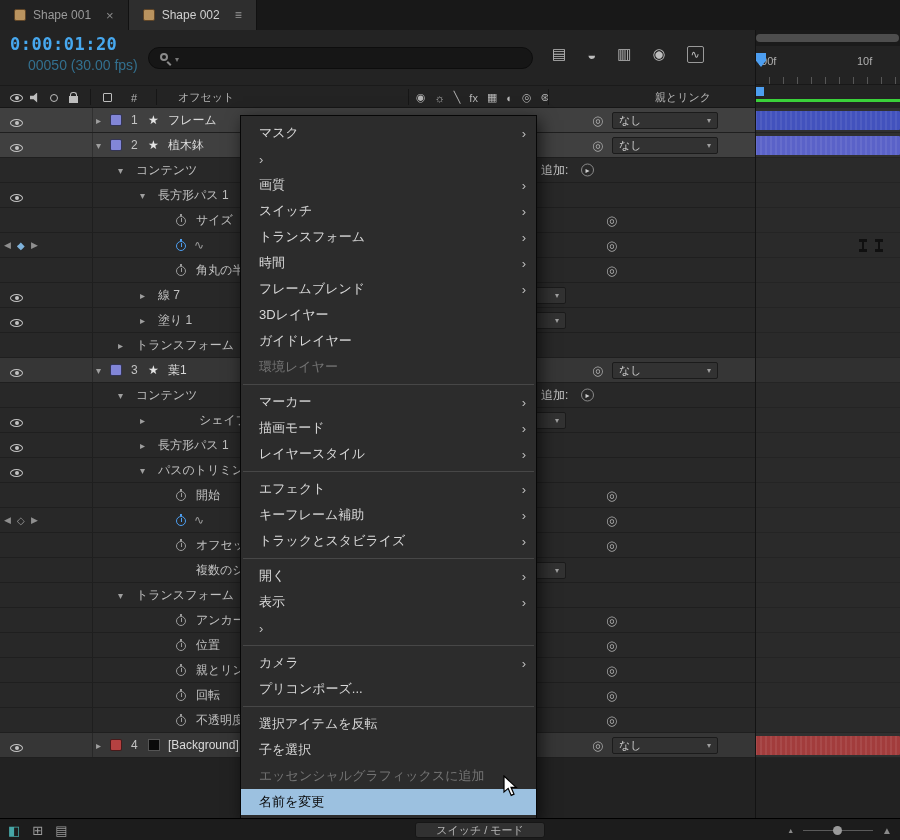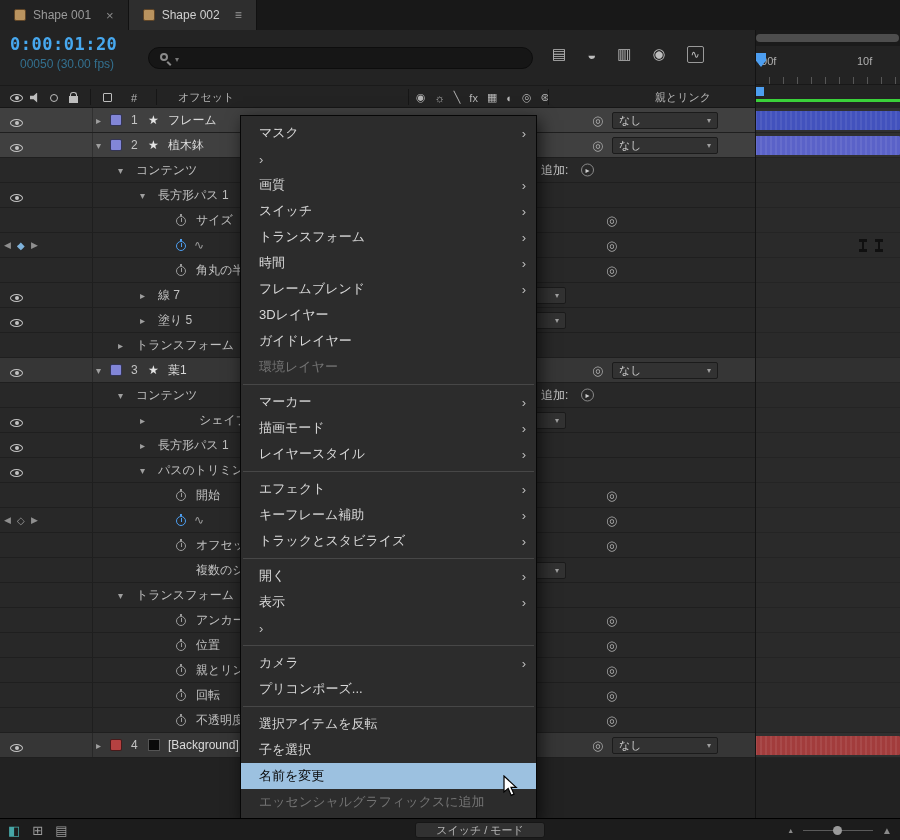--- a/index.html
+++ b/index.html
@@ -11,21 +11,21 @@
   #tabbar{position:absolute;left:0;top:0;width:900px;height:30px;background:#181818;display:flex;align-items:stretch}
   .tab{display:flex;align-items:center;gap:7px;padding:0 14px;font-size:12px;color:#9a9a9a;background:#222;border-right:1px solid #111}
   .tab.active{background:#2e2e2e;color:#d0d0d0}
   .comp-ico{width:12px;height:12px;background:#b9935f;border:1px solid #5f4527;border-radius:2px;display:inline-block}
   .tab .close{color:#8a8a8a;margin-left:8px;font-size:13px}
   .tab .menu-ico{color:#9a9a9a;margin-left:8px;font-size:12px}
 
   
   #topbar{position:absolute;left:0;top:30px;width:755px;height:55px;background:#232323}
   #timecode{position:absolute;left:10px;top:4px;font-size:17px;font-weight:bold;color:var(--tc,#47a8ef);letter-spacing:.5px;font-family:"DejaVu Sans Mono",monospace}
-  #timecode-sub{position:absolute;left:20px;top:27px;font-size:12px;color:var(--tcsub,#33708f)}
+  #timecode-sub{position:absolute;left:28px;top:27px;font-size:14px;color:var(--tcsub,#33708f)}
   #searchbox{position:absolute;left:148px;top:17px;width:385px;height:22px;background:#161616;border:1px solid #0d0d0d;border-radius:11px}
   .mag{position:absolute;left:11px;top:5px;width:8px;height:8px;border:2px solid #8a8a8a;border-radius:50%}
   .mag::after{content:"";position:absolute;left:6px;top:6px;width:2px;height:5px;background:#8a8a8a;transform:rotate(-45deg)}
   .mag-caret{position:absolute;left:26px;top:7px;font-size:8px;color:#777}
   #search-input{position:absolute;left:38px;top:1px;width:330px;height:18px;background:transparent;border:none;outline:none;color:#ccc;font-size:12px}
   #top-icons{position:absolute;left:552px;top:15px;display:flex;gap:21px;align-items:center;color:#bdbdbd}
   .tico{font-size:15px}
   .tico.boxed{border:1px solid #9a9a9a;border-radius:2px;font-size:11px;padding:0 3px;line-height:15px}
 
   
@@ -199,21 +199,21 @@
         <span class="addlbl c" style="left: 541px;">追加:</span>
         <span class="addbtn c" style="left: 581px;">▸</span>
       </div>
       <div class="row group"><span class="ico-eye c" style="left: 10px;"></span><span class="arr c" style="left: 140px;">▾</span><span class="rlabel c" style="left: 158px;">長方形パス 1</span></div>
       <div class="row prop"><span class="ico-watch c" style="left: 176px;"></span><span class="rlabel c" style="left: 196px;">サイズ</span><span class="pick c" style="left: 606px;">◎</span></div>
       <div class="row prop"><span class="navarr c" style="left: 4px;">◀</span><span class="keydia on c" style="left: 17px;">◆</span><span class="navarr c" style="left: 31px;">▶</span><span class="ico-watch blue c" style="left: 176px;"></span><span class="wave c" style="left: 194px;">∿</span><span class="pick c" style="left: 606px;">◎</span></div>
       <div class="row prop"><span class="ico-watch c" style="left: 176px;"></span><span class="rlabel c" style="left: 196px;">角丸の半径</span><span class="pick c" style="left: 606px;">◎</span></div>
       <div class="row group"><span class="ico-eye c" style="left: 10px;"></span><span class="arr c" style="left: 140px;">▸</span><span class="rlabel c" style="left: 158px;">線 7</span><div class="ddl right" style="left: 470px; width: 96px;">
           <span class="caret">▾</span>
         </div></div>
-      <div class="row group"><span class="ico-eye c" style="left: 10px;"></span><span class="arr c" style="left: 140px;">▸</span><span class="rlabel c" style="left: 158px;">塗り 5</span><div class="ddl right" style="left: 470px; width: 96px;">
+      <div class="row group"><span class="ico-eye c" style="left: 10px;"></span><span class="arr c" style="left: 140px;">▸</span><span class="rlabel c" style="left: 158px;">塗り 1</span><div class="ddl right" style="left: 470px; width: 96px;">
           <span class="caret">▾</span>
         </div></div>
       <div class="row group">
         <span class="arr c" style="left: 118px;">▸</span>
         <span class="rlabel c" style="left: 136px;">トランスフォーム</span>
       </div>
       <div class="row layer"><span class="ico-eye c" style="left: 10px;"></span><span class="arr c" style="left: 96px;">▾</span><span class="swatch c" style="background: rgb(130, 134, 216); left: 110px;"></span><span class="lnum c" style="left: 131px;">3</span><span class="licon-star c" style="left: 148px;">★</span><span class="rlabel lname c" style="left: 168px;">葉1</span><span class="pick c" style="left: 592px;">◎</span><div class="ddl" style="left: 612px; width: 106px;">
           <span>なし</span>
           <span class="caret">▾</span>
         </div></div>
@@ -405,25 +405,25 @@
       <div class="mi">
         <span class="milabel">プリコンポーズ...</span>
       </div>
       <div class="msep"></div>
       <div class="mi">
         <span class="milabel">選択アイテムを反転</span>
       </div>
       <div class="mi">
         <span class="milabel">子を選択</span>
       </div>
+      <div class="mi dis">
+        <span class="milabel">エッセンシャルグラフィックスに追加</span>
+      </div>
       <div class="mi hl">
         <span class="milabel">名前を変更</span>
-      </div>
-      <div class="mi dis">
-        <span class="milabel">エッセンシャルグラフィックスに追加</span>
       </div>
     </div>
 
   <svg id="cursor" width="17" height="24" viewBox="0 0 17 24">
     <polygon points="1,1 1,17 5.2,13.4 8.2,20.4 11,19.1 8,12.3 13.2,12.3" fill="#ffffff" stroke="#000000" stroke-width="1.2"></polygon>
   </svg>
 
 </div>
 
 </body></html>

